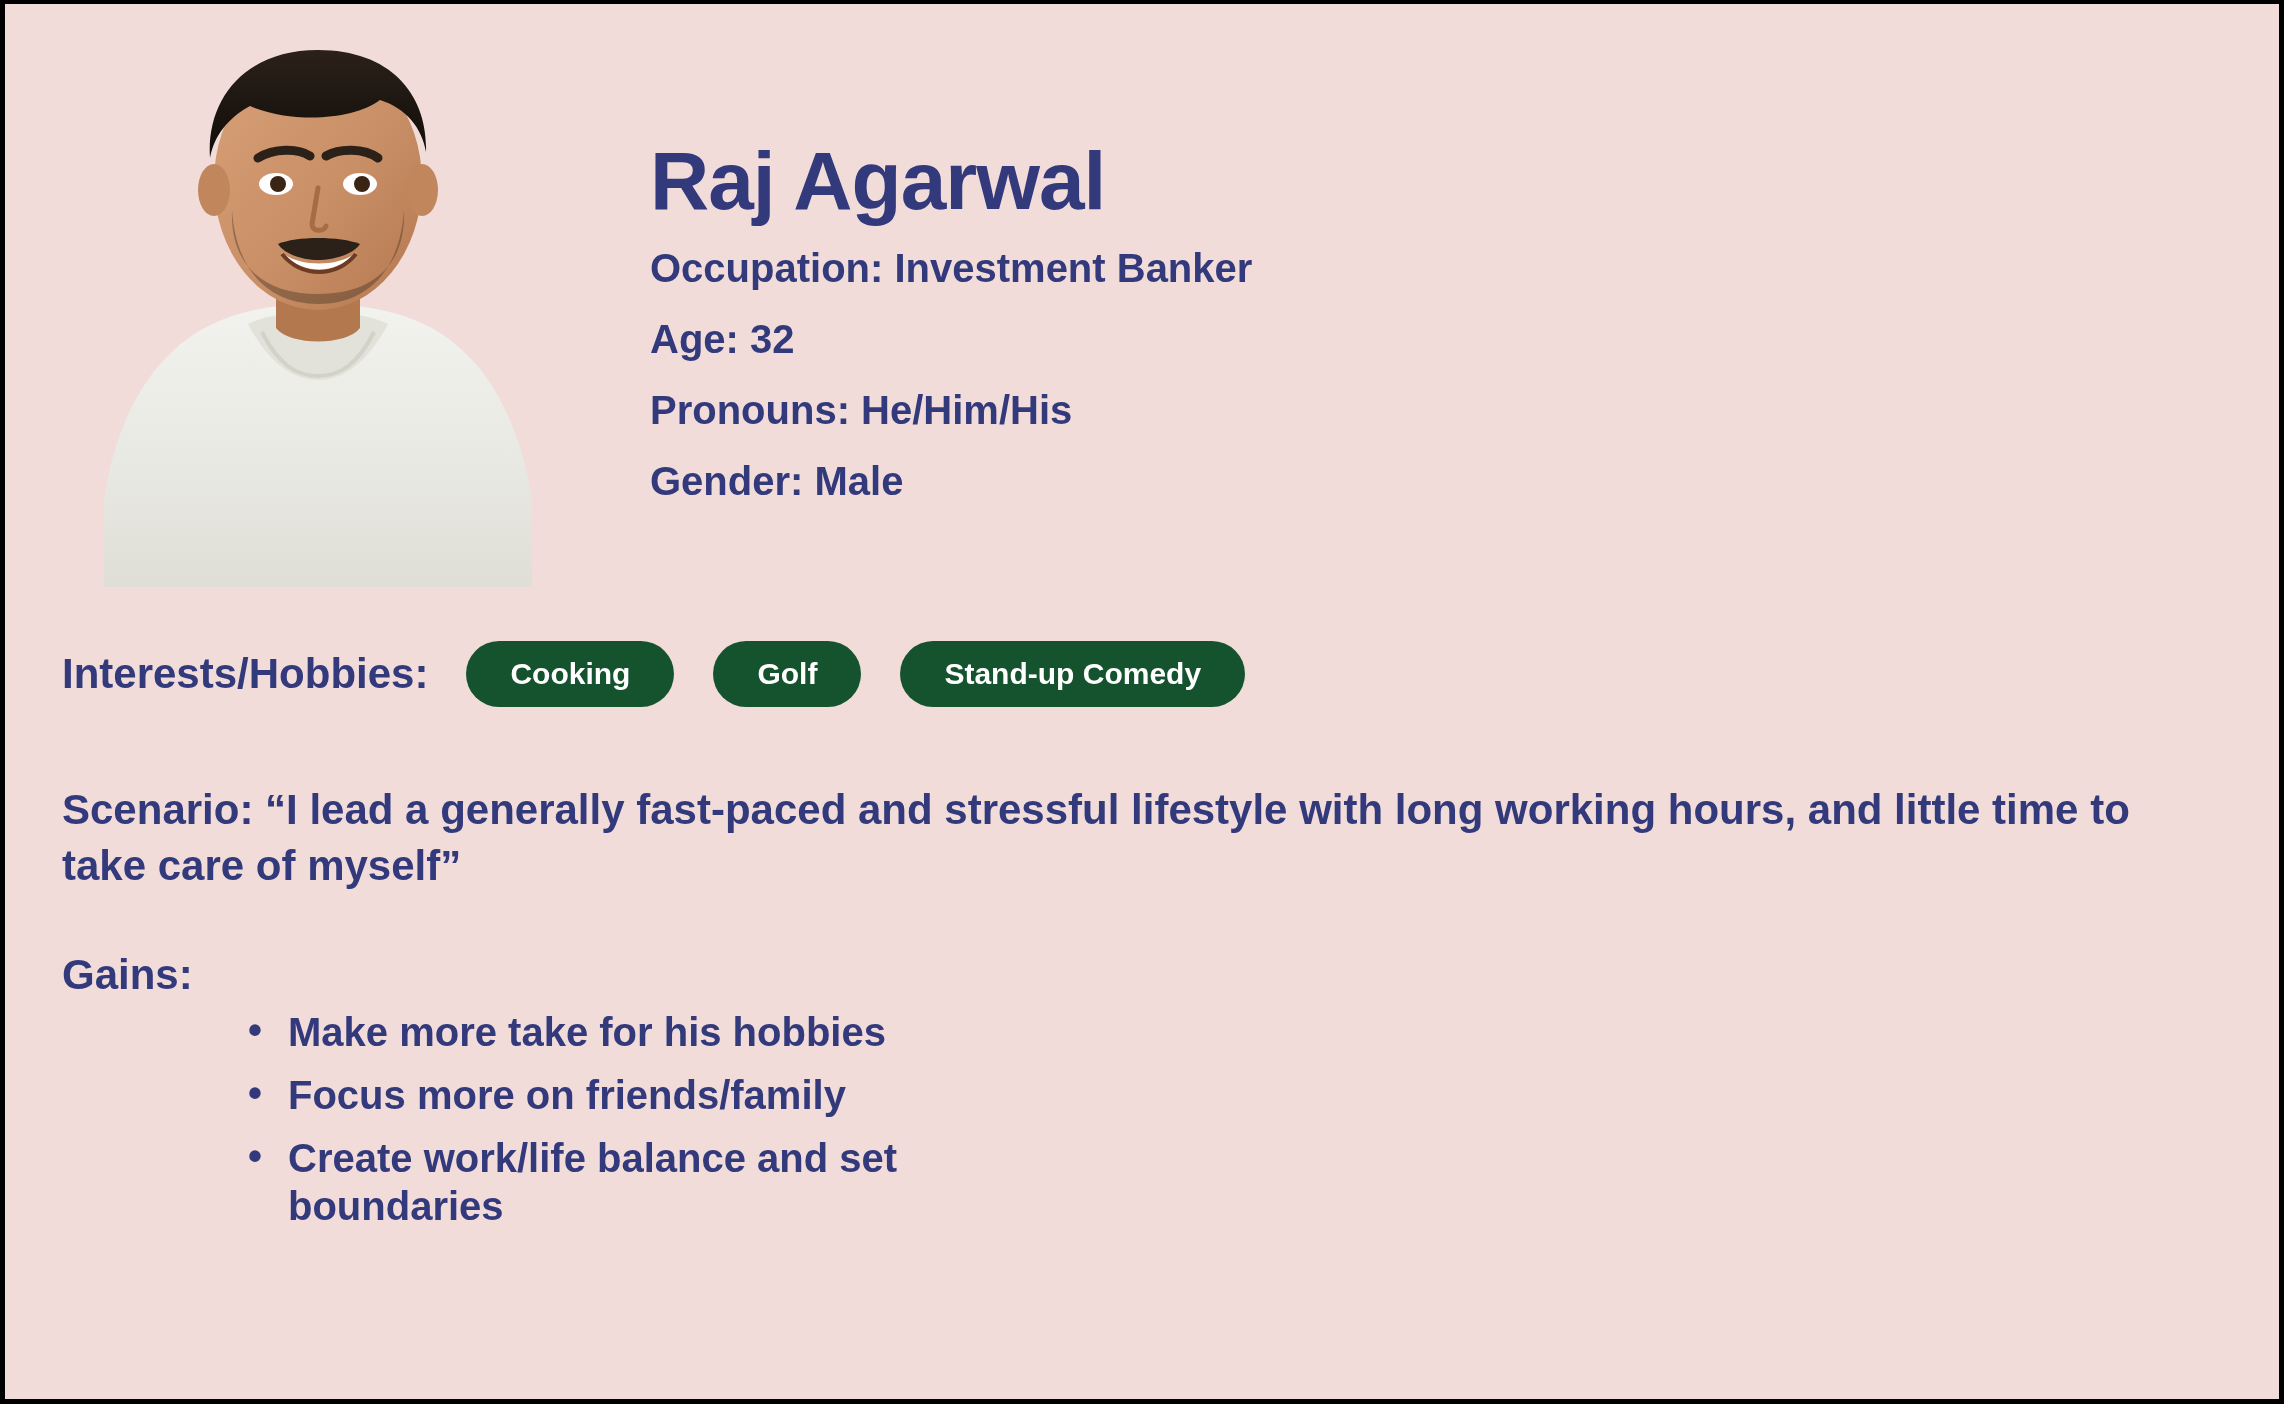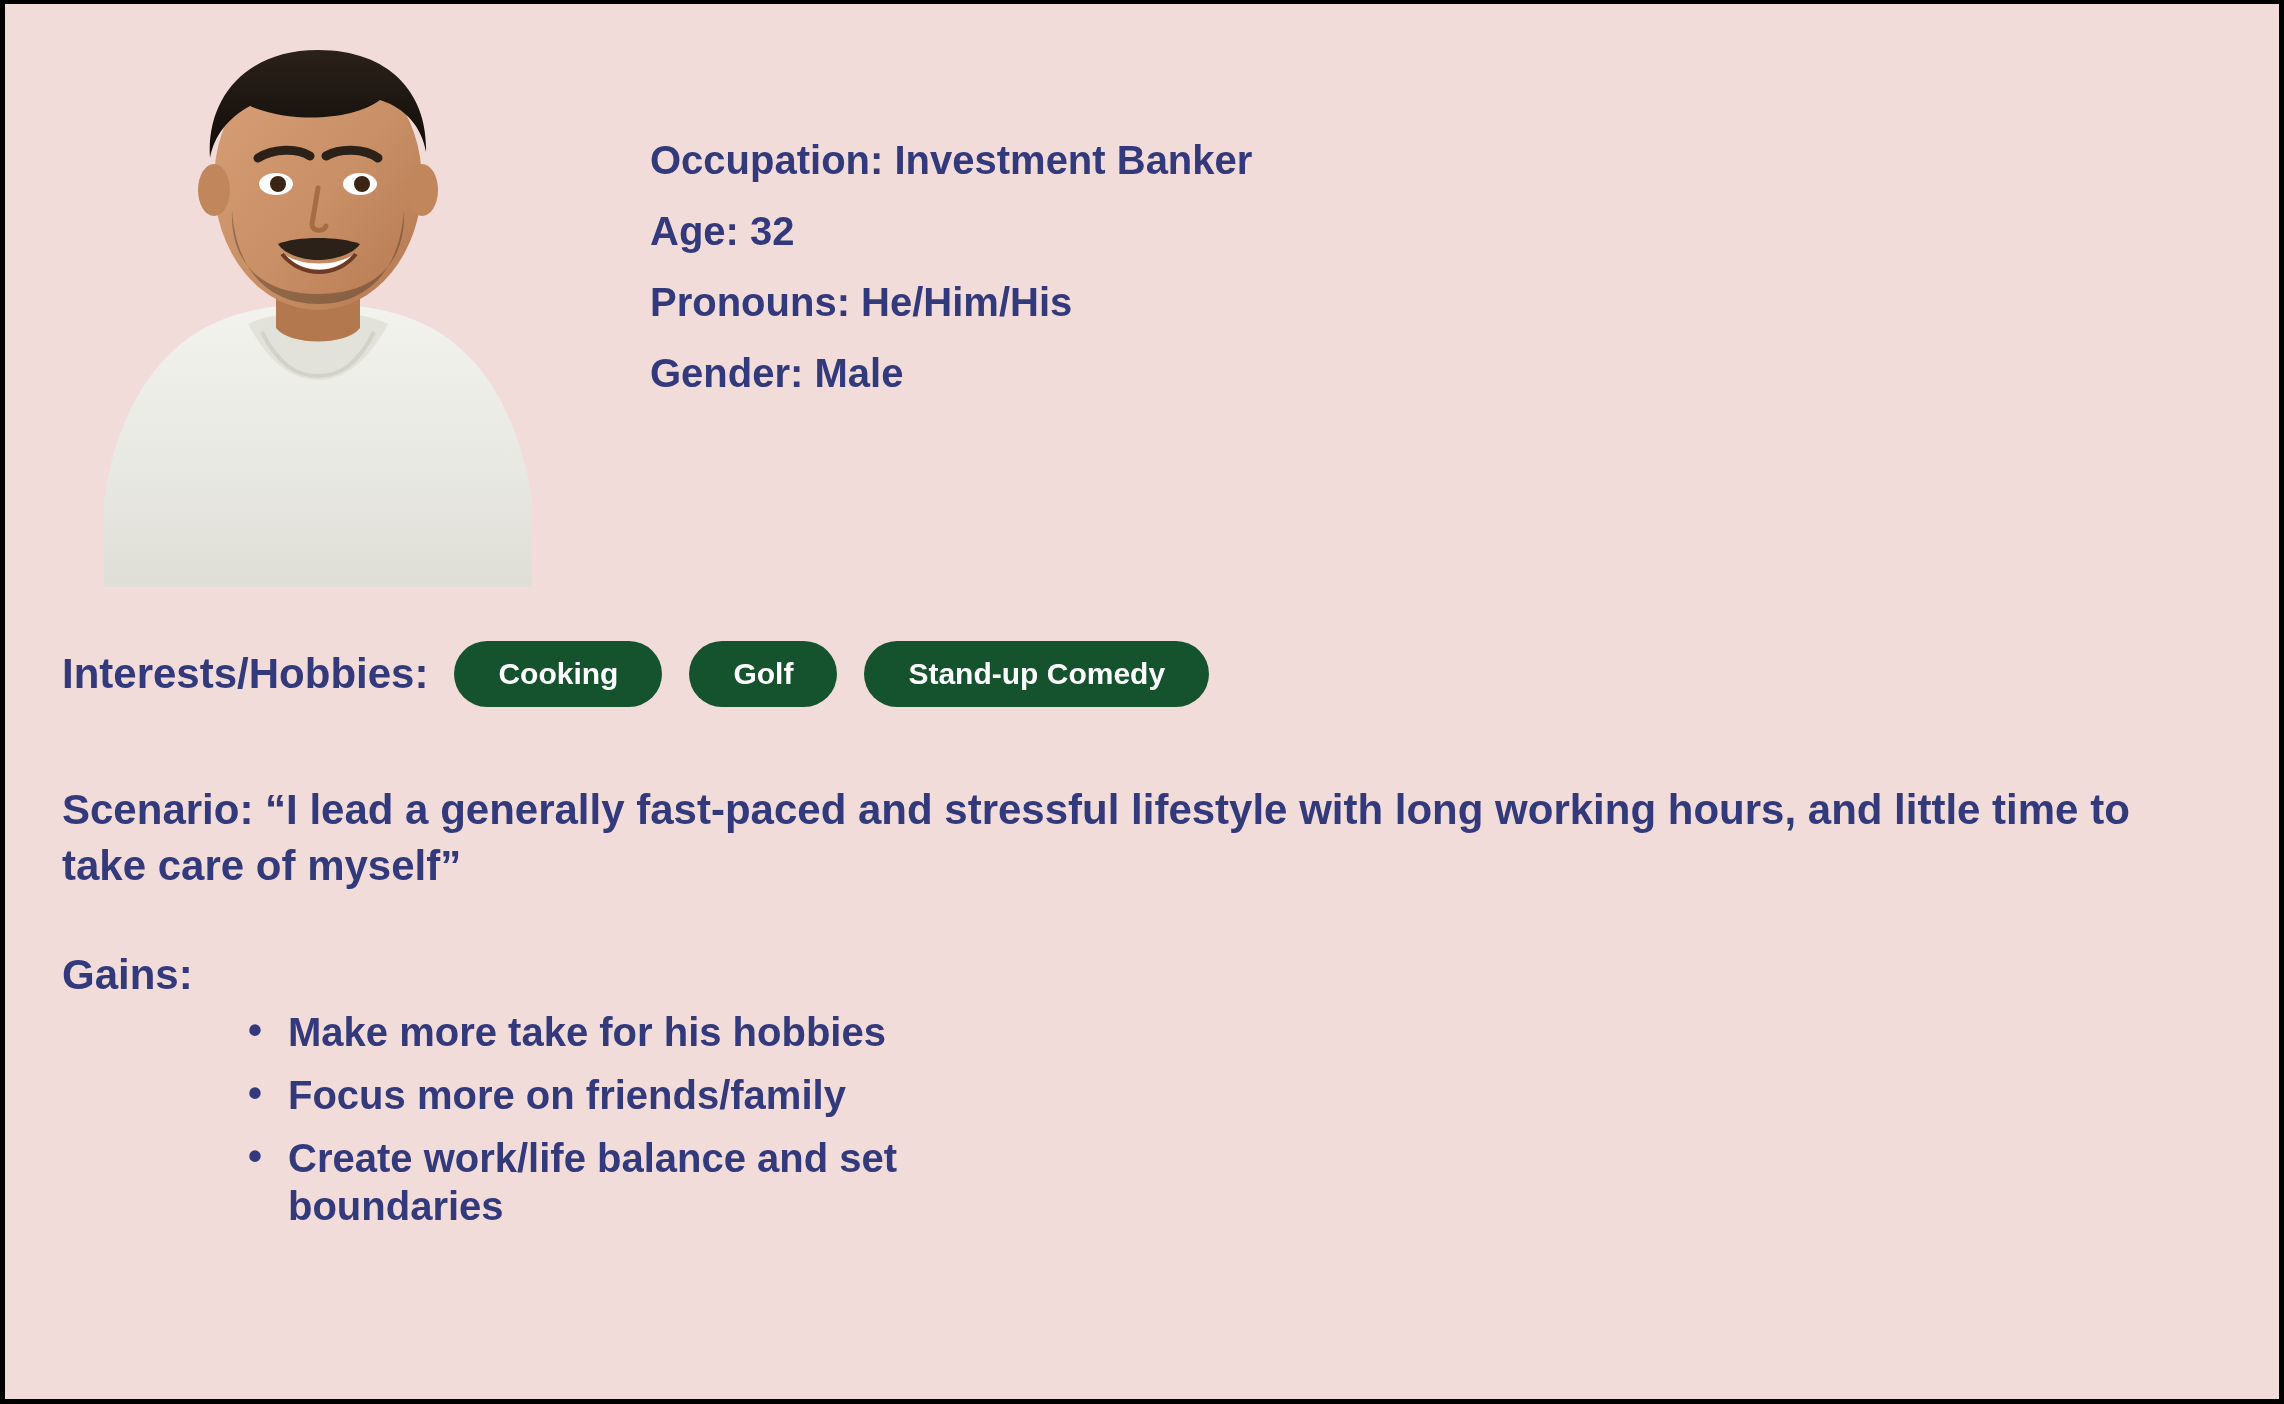--- a/index.html
+++ b/index.html
@@ -75,21 +75,21 @@
   }
   .detail-line:last-child { margin-bottom: 0; }
 
   
   .interests-row {
     position: absolute;
     left: 57px;
     top: 637px;
     display: flex;
     align-items: center;
-    gap: 0;
+    gap: 12px;
   }
   .interests-label {
     font-size: 42px;
     font-weight: 700;
     color: #333a7c;
     line-height: 1;
     white-space: nowrap;
     margin-right: 26px;
   }
   .pill {
@@ -223,20 +223,21 @@
           <path d="M216 212 C 234 204 278 204 298 212 C 290 224 268 228 256 228 C 244 228 224 224 216 212 Z" fill="#2b2119"></path>
           <path d="M218 218 C 238 244 276 244 296 218 C 282 236 232 236 218 218 Z" fill="#ffffff"></path>
           <path d="M220 222 C 240 246 274 246 294 222" fill="none" stroke="#6d3a26" stroke-width="4"></path>
 
           <path d="M170 178 C 174 238 206 272 256 272 C 306 272 338 238 342 178 C 344 232 312 262 256 262 C 200 262 168 232 170 178 Z" fill="#2b2119" opacity="0.35"></path>
         </g>
       </svg>
     </div>
 
     <div class="identity">
+      <h1 class="person-name">Raj Agarwal</h1>
       <div class="detail-line">Occupation: Investment Banker</div>
       <div class="detail-line">Age: 32</div>
       <div class="detail-line">Pronouns: He/Him/His</div>
       <div class="detail-line">Gender: Male</div>
     </div>
   </div>
 
   <div class="interests-row">
     <span class="interests-label">Interests/Hobbies:</span>
     <span class="pill">Cooking</span>

